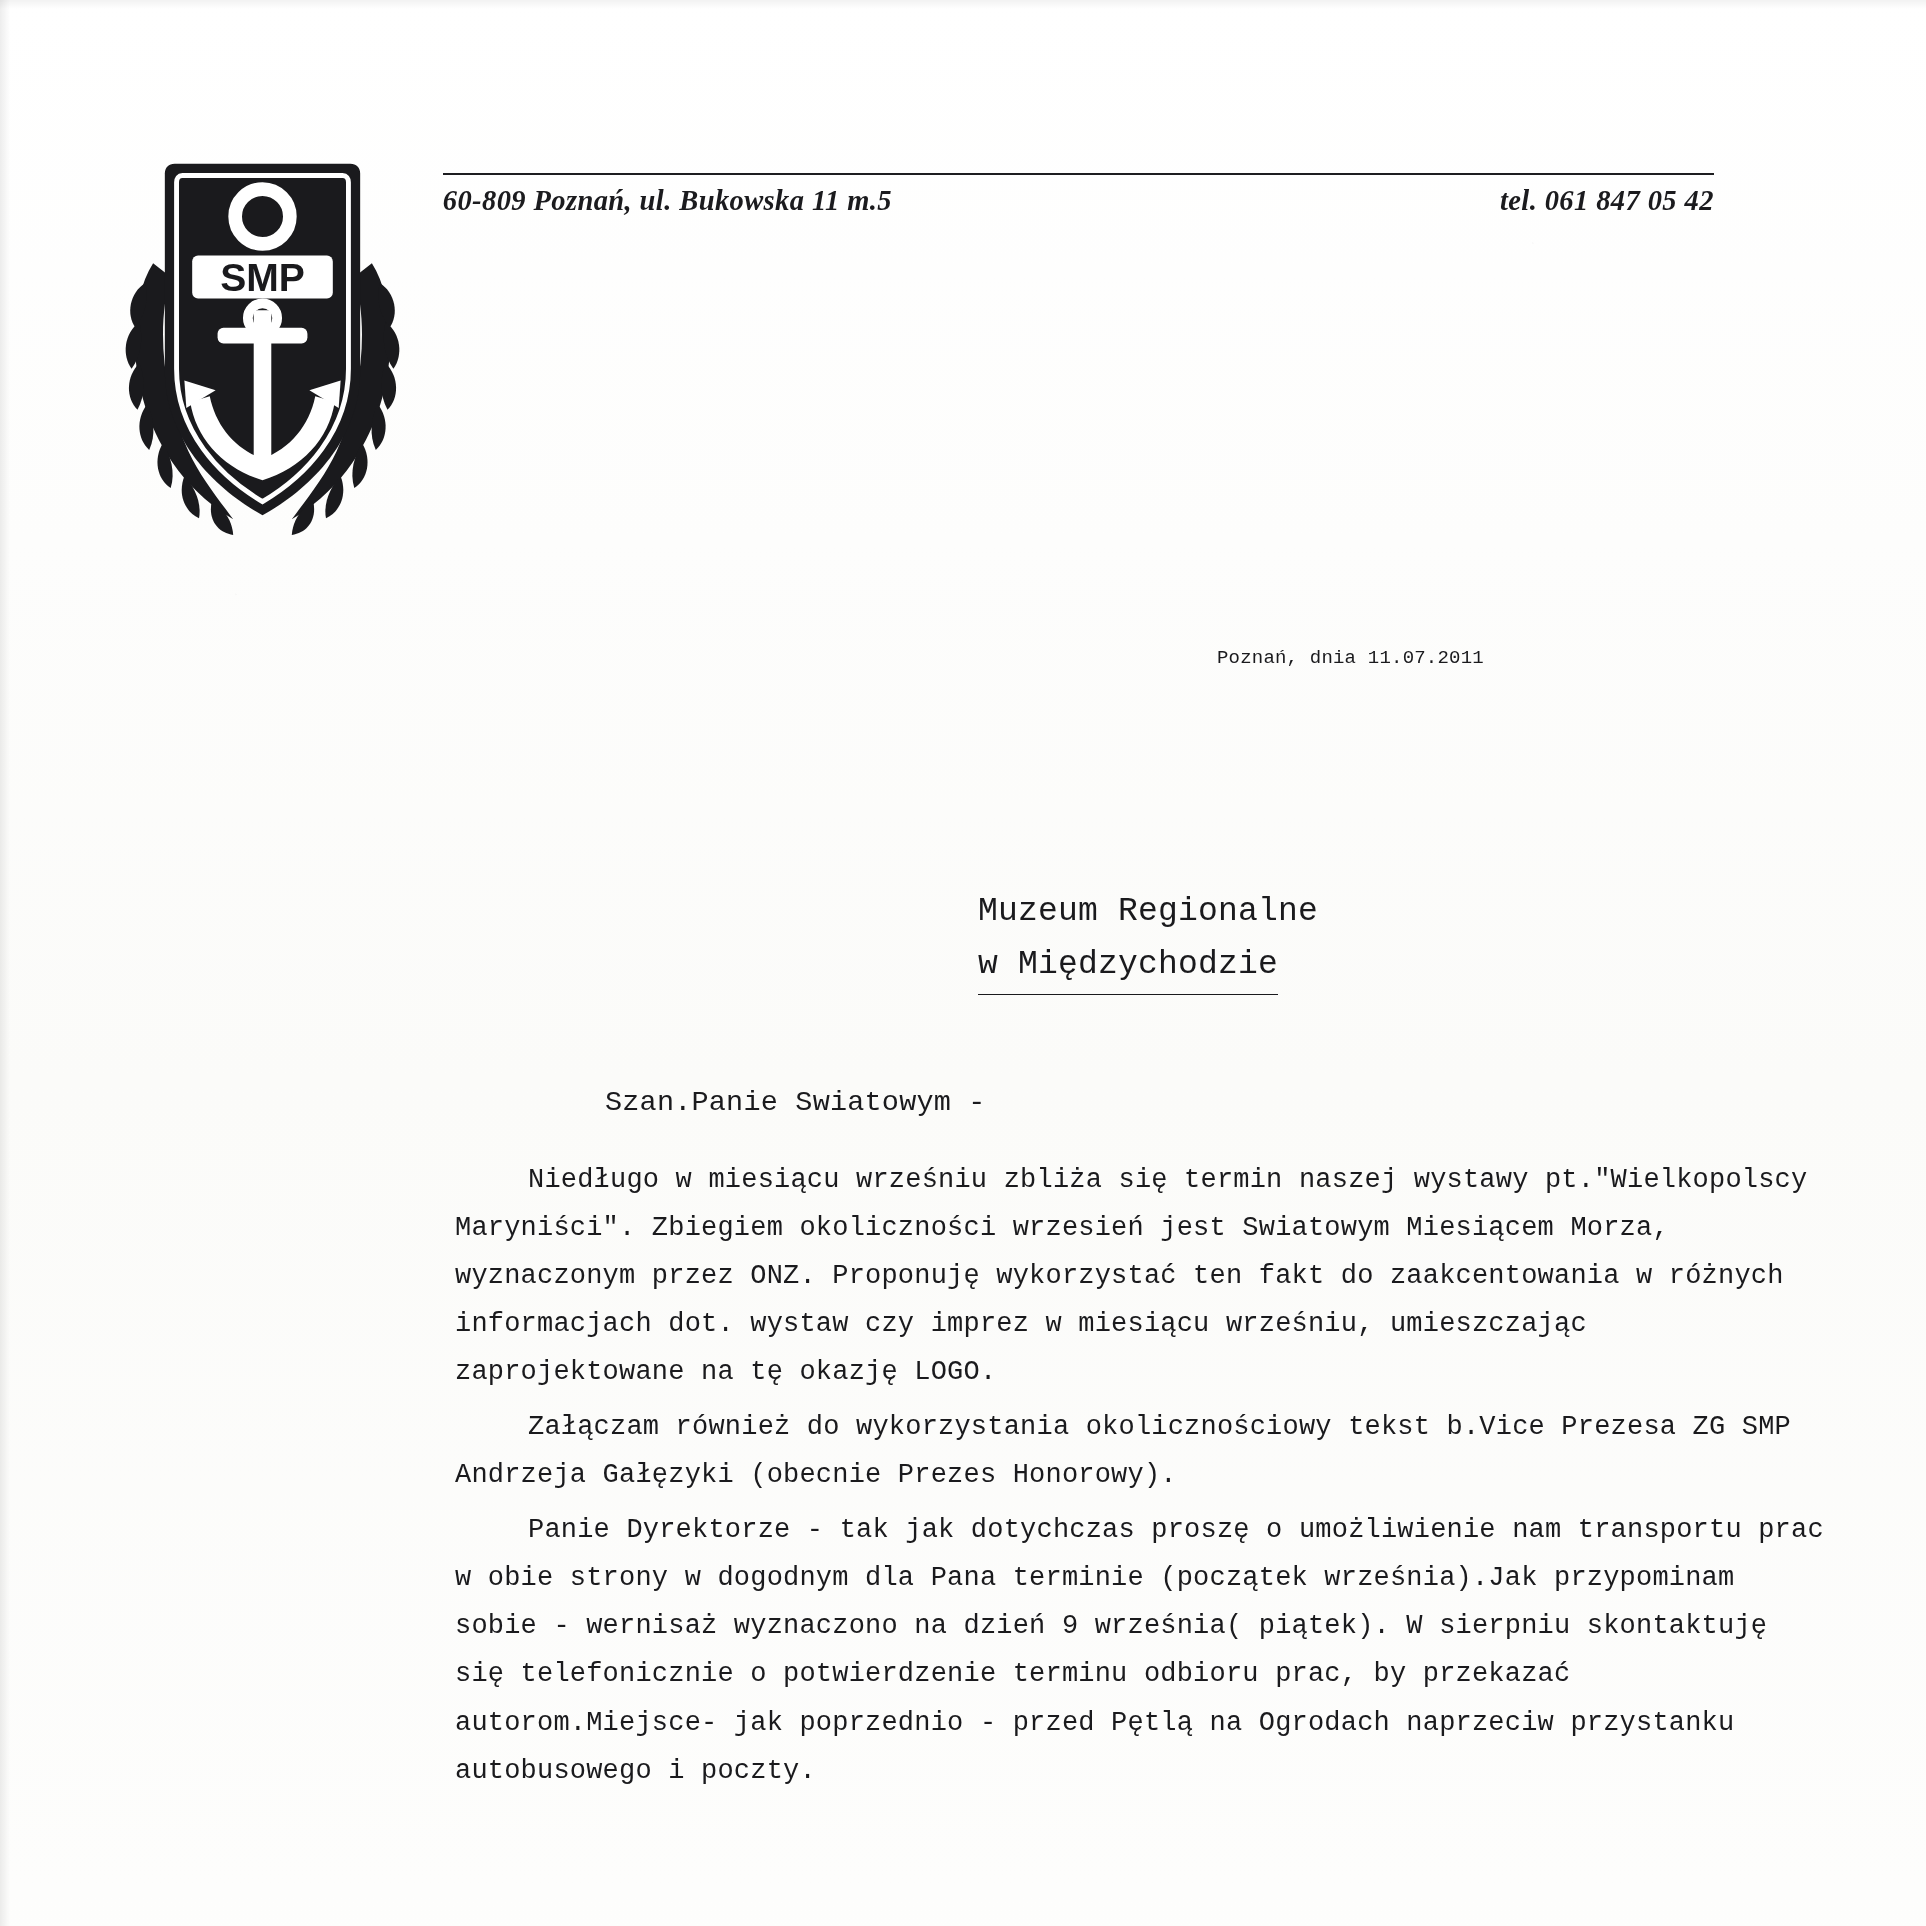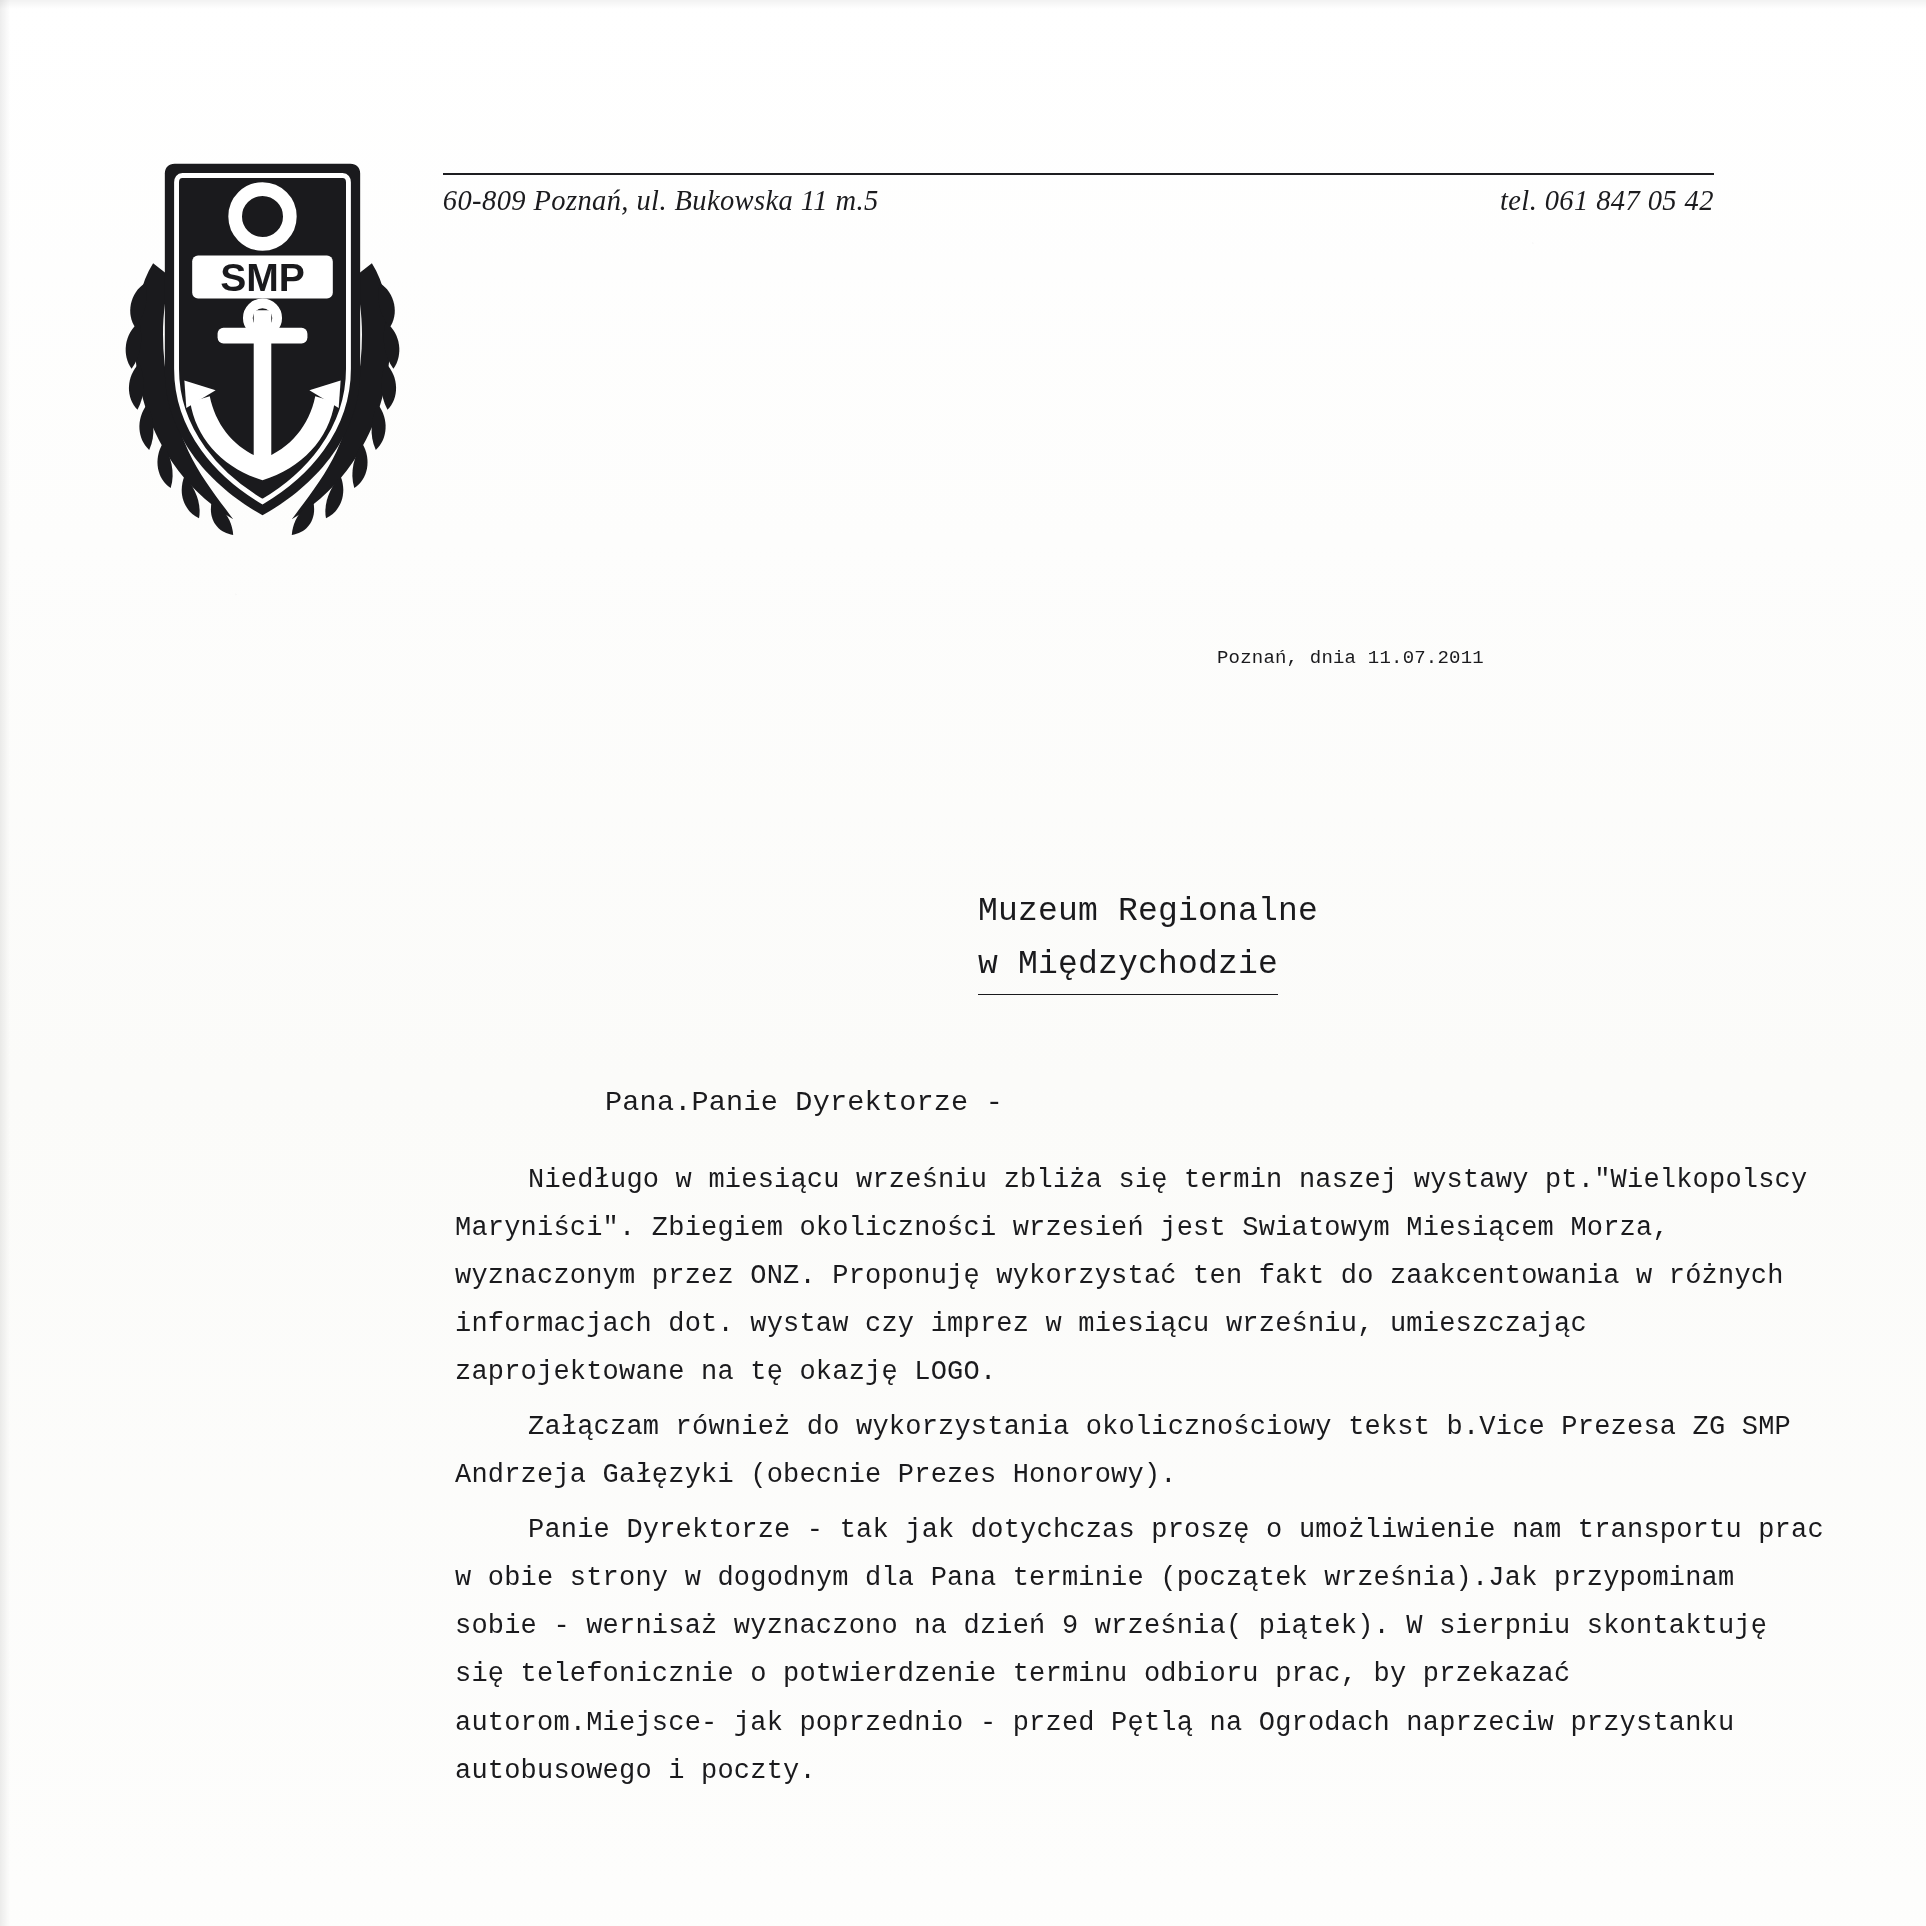--- a/index.html
+++ b/index.html
@@ -84,20 +84,21 @@
     margin-top: 10px;
     margin-left: 10.8px;
     width: 1271px;
     display: flex;
     justify-content: space-between;
     font-family: "Liberation Serif", serif;
     font-style: italic;
     font-size: 28.5px;
     color: #1b1b1e;
     letter-spacing: 0.4px;
+    font-weight: bold;
   }
 
   
   .typed {
     font-family: "Liberation Mono", monospace;
     color: #1a1a1d;
     letter-spacing: 0.2px;
   }
   .date-line {
     position: absolute;
@@ -198,21 +199,21 @@
     </div>
   </div>
 
   <div class="typed date-line">Poznań, dnia 11.07.2011</div>
 
   <div class="typed addressee">
     <div>Muzeum Regionalne</div>
     <div><span class="underlined">w Międzychodzie</span></div>
   </div>
 
-  <div class="typed salutation">Pana.Panie Dyrektorze -</div>
+  <div class="typed salutation">Szan.Panie Swiatowym -</div>
 
   <div class="typed body-text">
     <p class="para"><span class="indent"></span><span>Niedługo w miesiącu wrześniu  zbliża się termin naszej wystawy pt."Wielkopolscy Maryniści". Zbiegiem okoliczności wrzesień jest Swiatowym Miesiącem Morza, wyznaczonym przez ONZ. Proponuję wykorzystać ten fakt do zaakcentowania w różnych informacjach dot. wystaw czy imprez w miesiącu wrześniu, umieszczając zaprojektowane na tę okazję LOGO.</span></p>
     <p class="para"><span class="indent"></span><span>Załączam również do wykorzystania okolicznościowy tekst b.Vice Prezesa ZG SMP Andrzeja Gałęzyki (obecnie Prezes Honorowy).</span></p>
     <p class="para"><span class="indent"></span><span>Panie Dyrektorze - tak jak dotychczas proszę o umożliwienie nam transportu prac w obie strony w dogodnym dla Pana terminie (początek września).Jak przypominam sobie - wernisaż wyznaczono na dzień 9 września( piątek). W sierpniu skontaktuję się telefonicznie o potwierdzenie terminu odbioru prac, by przekazać autorom.Miejsce- jak poprzednio - przed Pętlą  na Ogrodach naprzeciw przystanku autobusowego i poczty.</span></p>
   </div>
 
 </div>
 
 

